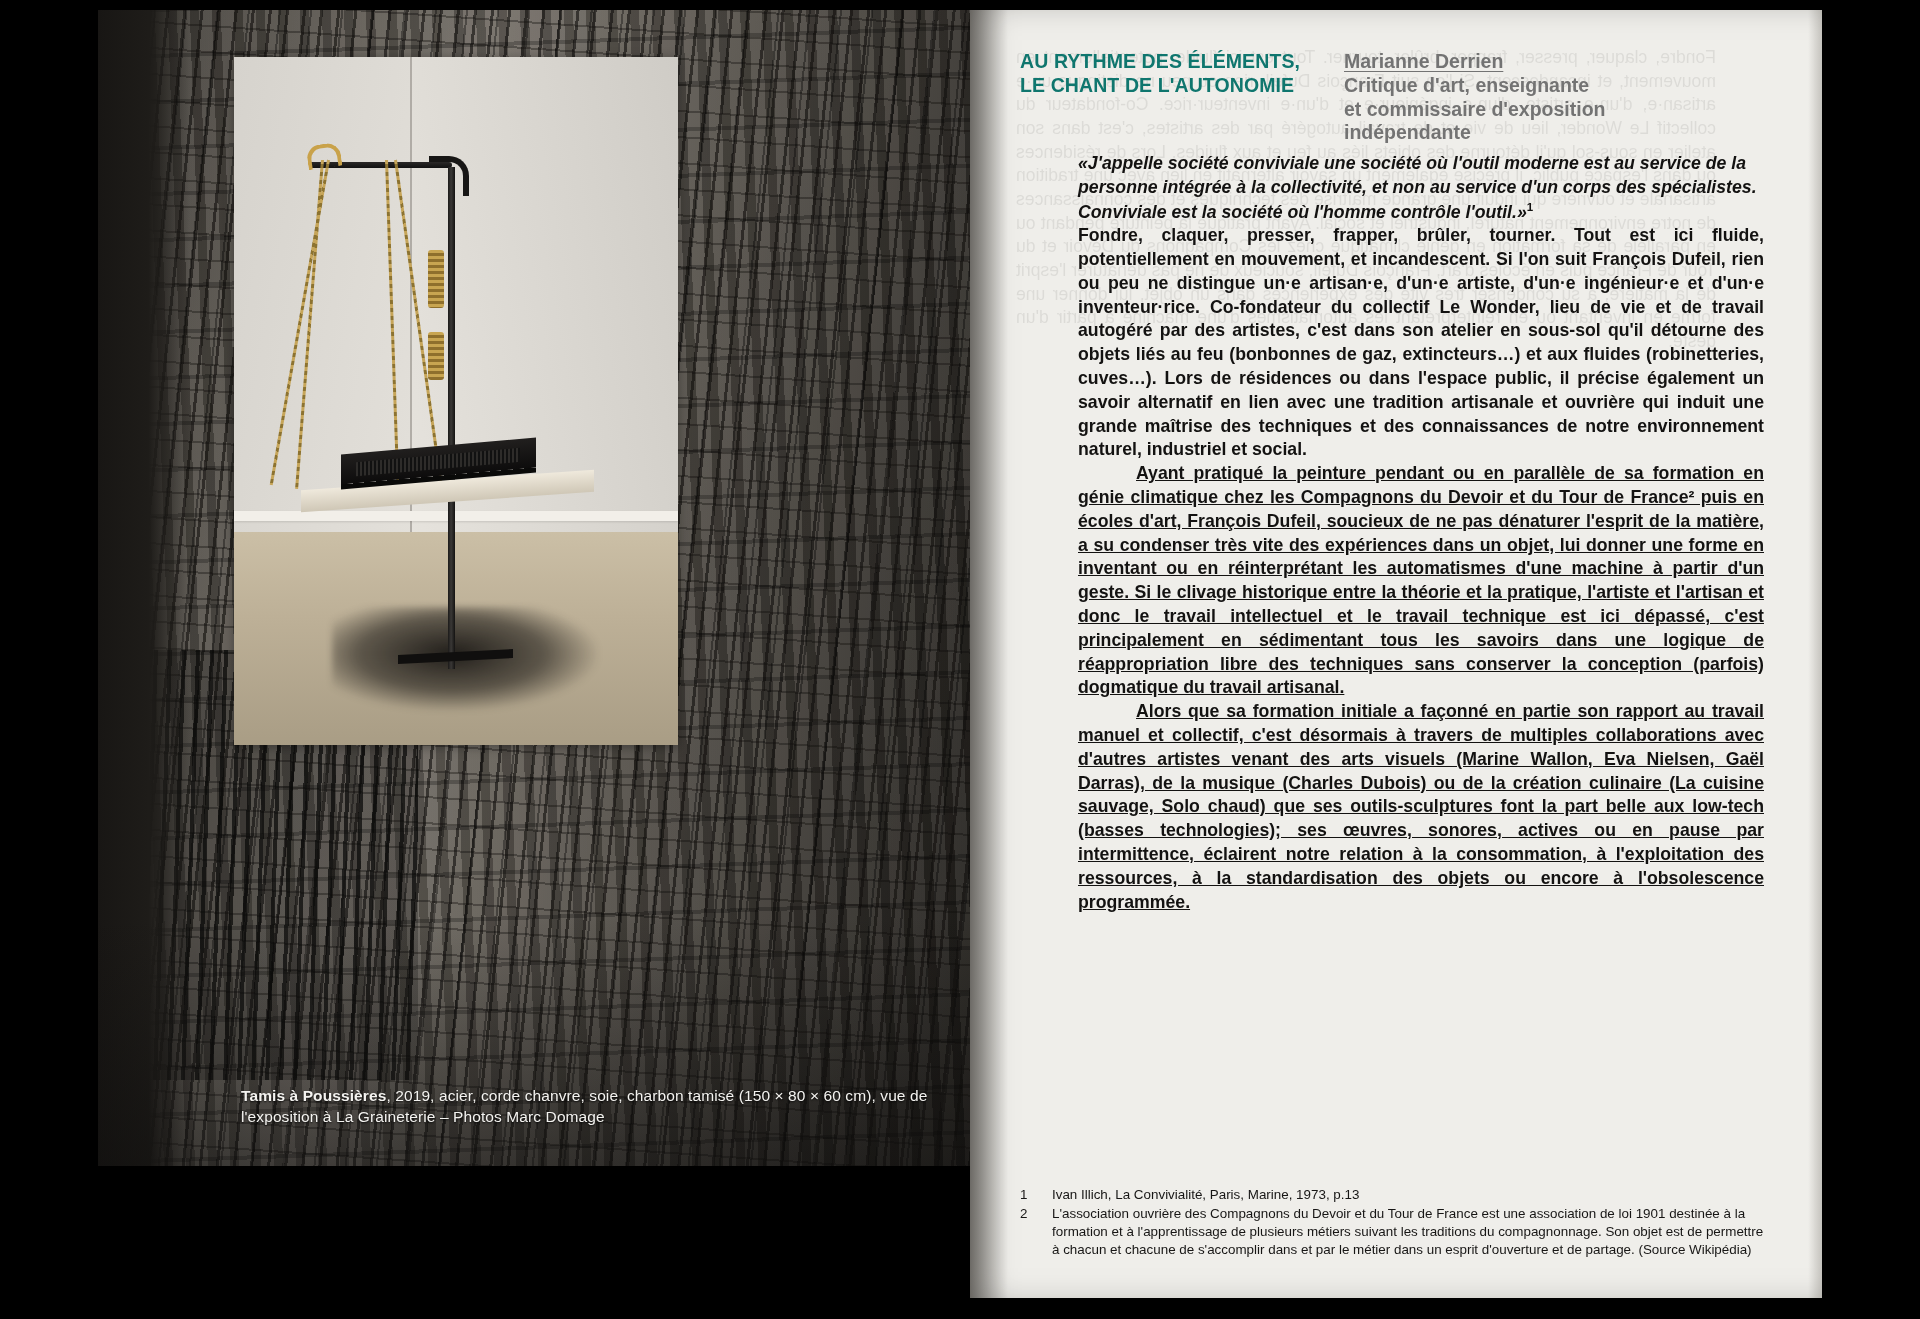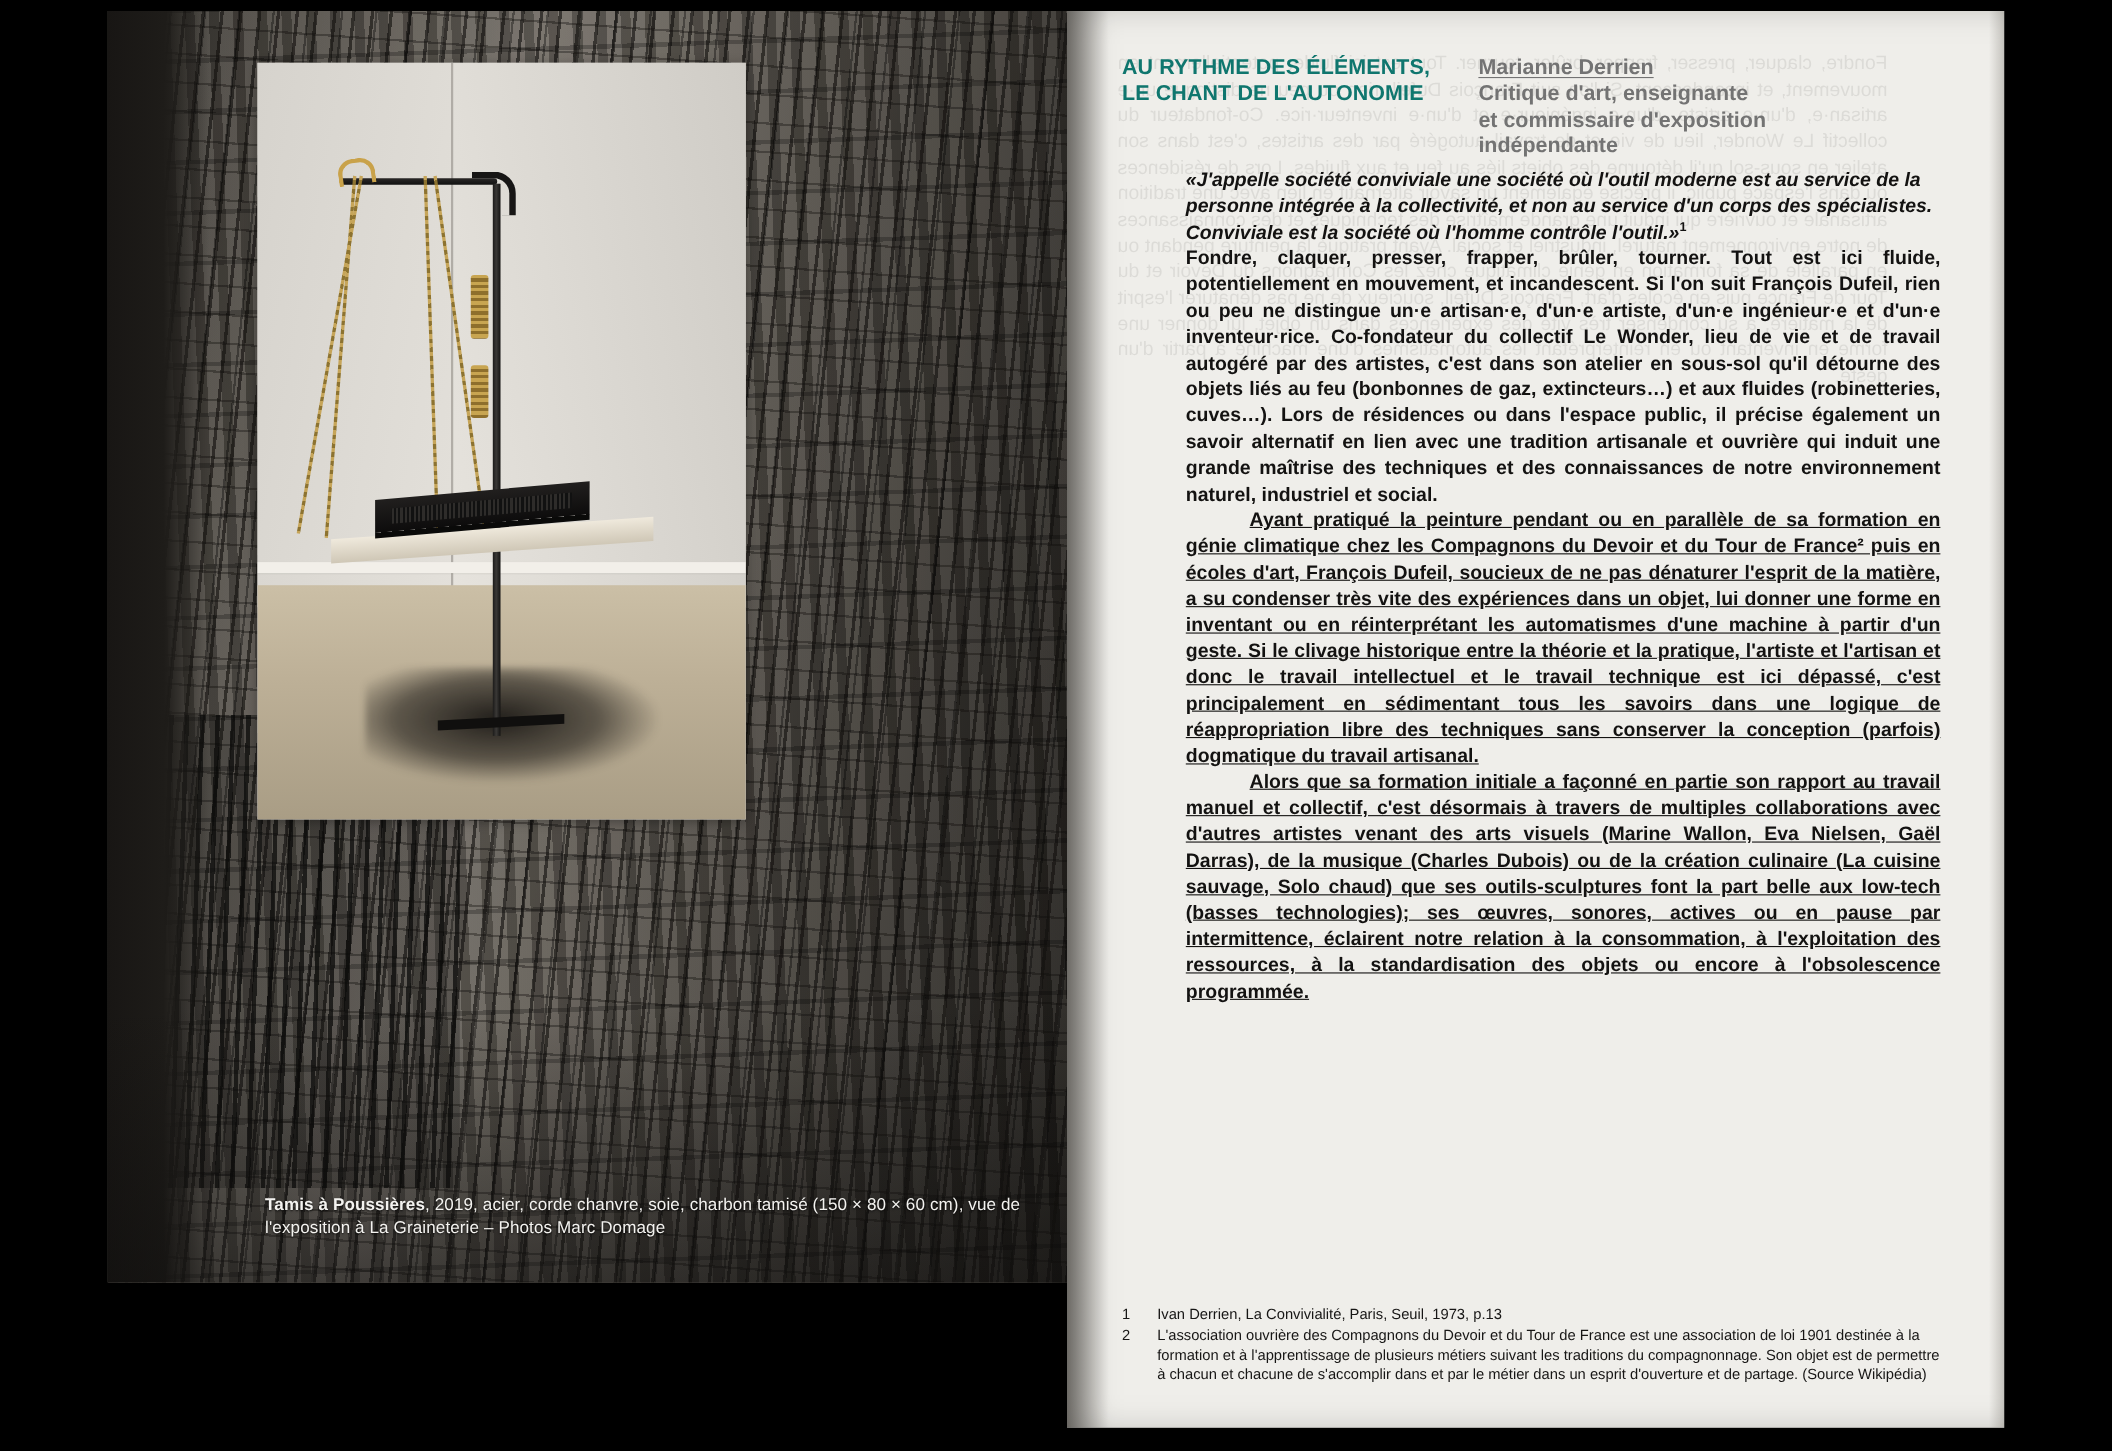--- a/index.html
+++ b/index.html
@@ -363,21 +363,21 @@
         <p class="quote"><span>«J'appelle société conviviale une société où l'outil moderne est au service de la personne intégrée à la collectivité, et non au service d'un corps des spécialistes. Conviviale est la société où l'homme contrôle l'outil.»</span><sup>1</sup></p>
 
         <p>Fondre, claquer, presser, frapper, brûler, tourner. Tout est ici fluide, potentiellement en mouvement, et incandescent. Si l'on suit François Dufeil, rien ou peu ne distingue un·e artisan·e, d'un·e artiste, d'un·e ingénieur·e et d'un·e inventeur·rice. Co-fondateur du collectif Le Wonder, lieu de vie et de travail autogéré par des artistes, c'est dans son atelier en sous-sol qu'il détourne des objets liés au feu (bonbonnes de gaz, extincteurs…) et aux fluides (robinetteries, cuves…). Lors de résidences ou dans l'espace public, il précise également un savoir alternatif en lien avec une tradition artisanale et ouvrière qui induit une grande maîtrise des techniques et des connaissances de notre environnement naturel, industriel et social.</p>
         <p class="indent">Ayant pratiqué la peinture pendant ou en parallèle de sa formation en génie climatique chez les Compagnons du Devoir et du Tour de France² puis en écoles d'art, François Dufeil, soucieux de ne pas dénaturer l'esprit de la matière, a su condenser très vite des expériences dans un objet, lui donner une forme en inventant ou en réinterprétant les automatismes d'une machine à partir d'un geste. Si le clivage historique entre la théorie et la pratique, l'artiste et l'artisan et donc le travail intellectuel et le travail technique est ici dépassé, c'est principalement en sédimentant tous les savoirs dans une logique de réappropriation libre des techniques sans conserver la conception (parfois) dogmatique du travail artisanal.</p>
         <p class="indent">Alors que sa formation initiale a façonné en partie son rapport au travail manuel et collectif, c'est désormais à travers de multiples collaborations avec d'autres artistes venant des arts visuels (Marine Wallon, Eva Nielsen, Gaël Darras), de la musique (Charles Dubois) ou de la création culinaire (La cuisine sauvage, Solo chaud) que ses outils-sculptures font la part belle aux low-tech (basses technologies); ses œuvres, sonores, actives ou en pause par intermittence, éclairent notre relation à la consommation, à l'exploitation des ressources, à la standardisation des objets ou encore à l'obsolescence programmée.</p>
       </div>
 
       <div class="notes">
         <div class="note-row">
           <div class="note-num">1</div>
-          <div class="note-txt">Ivan Derrien, La Convivialité, Paris, Seuil, 1973, p.13</div>
+          <div class="note-txt">Ivan Illich, La Convivialité, Paris, Marine, 1973, p.13</div>
         </div>
         <div class="note-row">
           <div class="note-num">2</div>
           <div class="note-txt">L'association ouvrière des Compagnons du Devoir et du Tour de France est une association de loi 1901 destinée à la formation et à l'apprentissage de plusieurs métiers suivant les traditions du compagnonnage. Son objet est de permettre à chacun et chacune de s'accomplir dans et par le métier dans un esprit d'ouverture et de partage. (Source Wikipédia)</div>
         </div>
       </div>
 
     </div>
 
     <div class="gutter-shade"></div>

